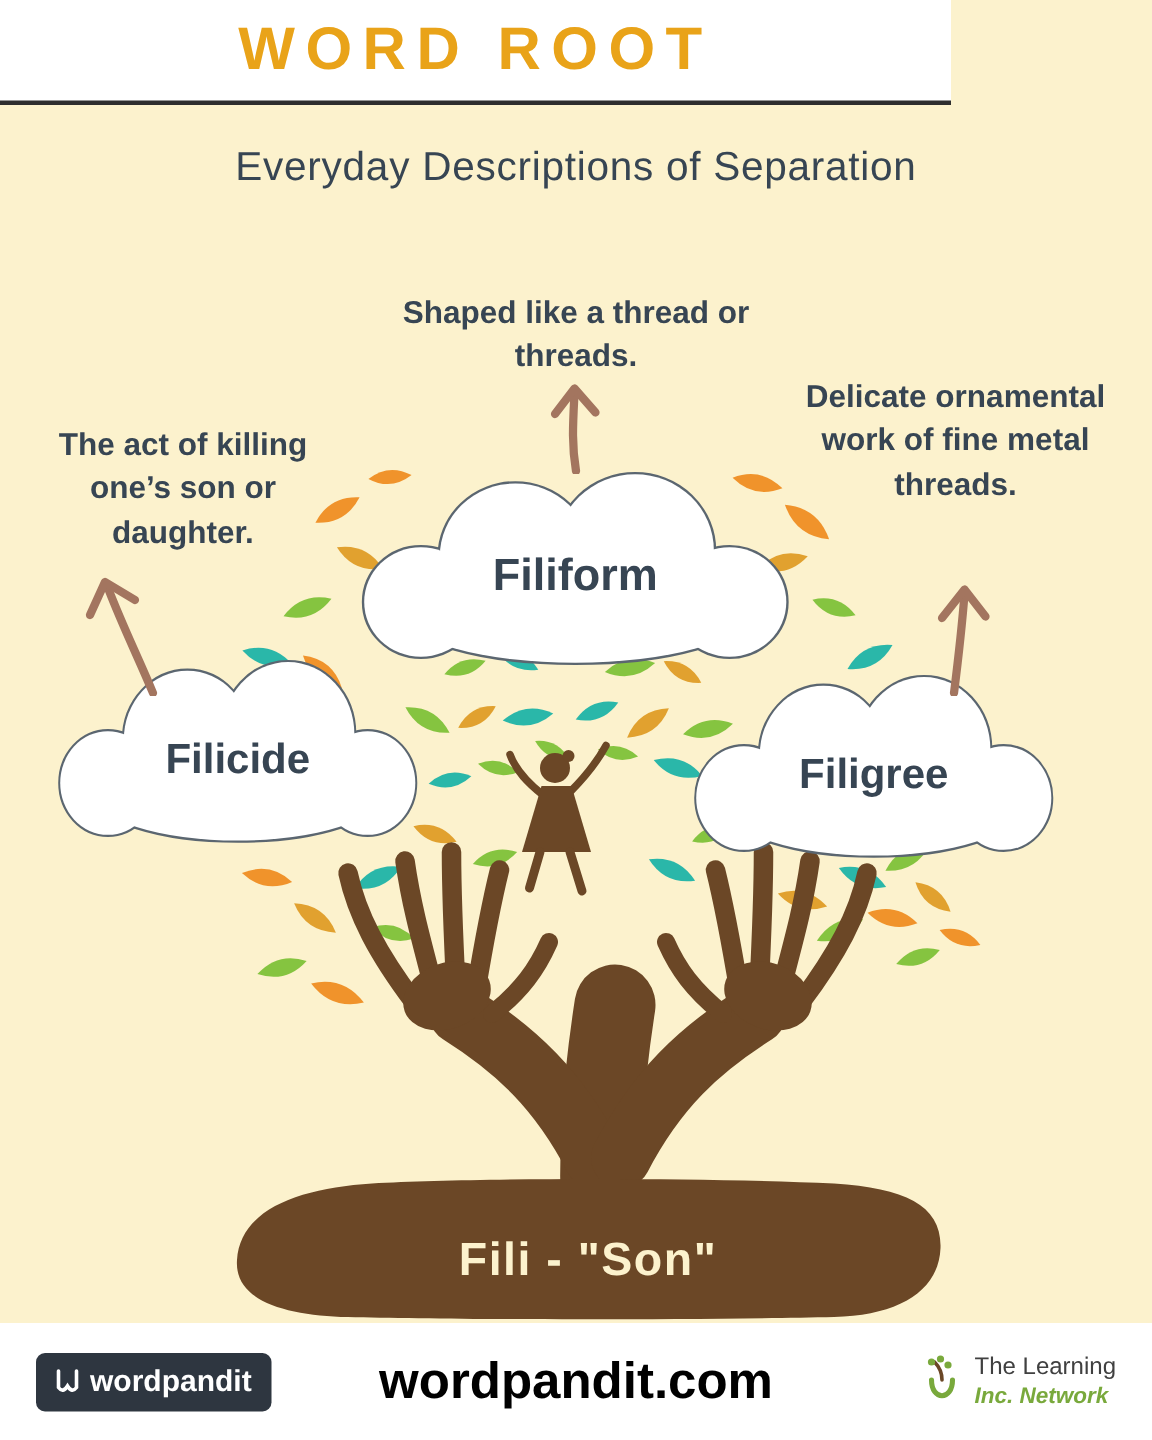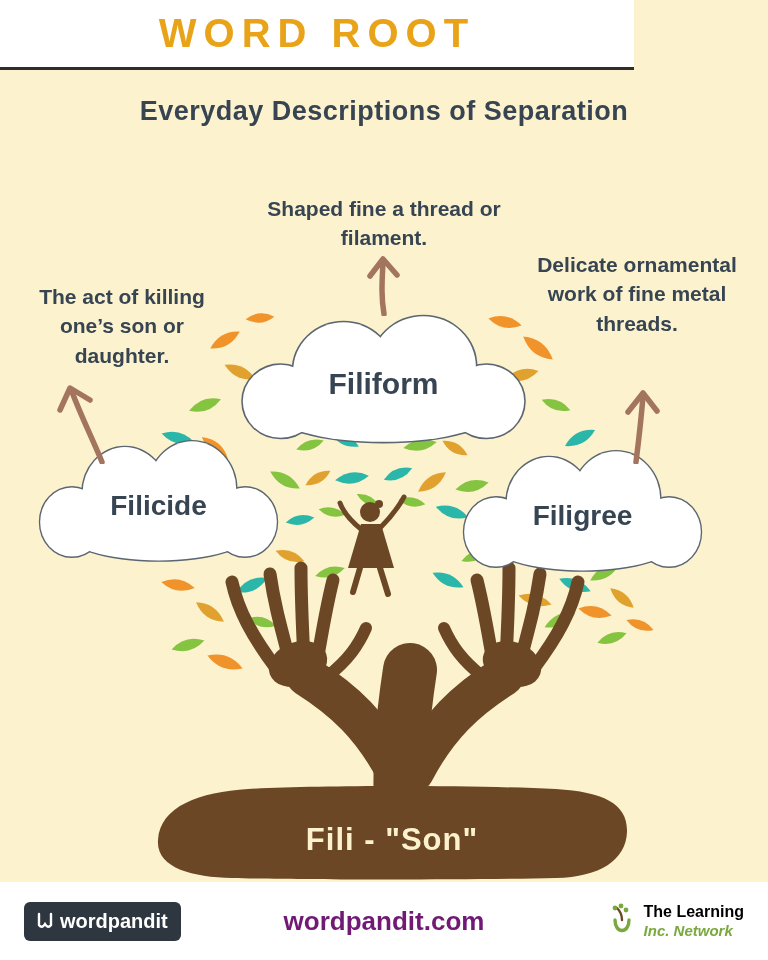--- a/index.html
+++ b/index.html
@@ -12,21 +12,21 @@
   .header {
     position: absolute; top: 0; left: 0; width: 634px; height: 70px;
     background: #ffffff; border-bottom: 3px solid #2e2e2e;
     display: flex; align-items: center; justify-content: center;
   }
   .header-title {
     color: #e9a319; font-size: 40px; font-weight: 800; letter-spacing: 7px;
   }
   .subtitle {
     position: absolute; top: 96px; left: 0; width: 768px;
-    text-align: center; color: #374553; font-size: 27px; font-weight: 700;
+    text-align: center; color: #374553; font-size: 27px; font-weight: 400;
     letter-spacing: 0.5px;
   }
   .desc {
     position: absolute; text-align: center; color: #374553;
     font-size: 21px; font-weight: 800; line-height: 1.4;
   }
   .desc-center { left: 228px; top: 194px; width: 312px; }
   .desc-left   { left: 16px;  top: 282px; width: 212px; }
   .desc-right  { left: 532px; top: 250px; width: 210px; }
   .arrow { position: absolute; z-index: 4; }
@@ -58,25 +58,25 @@
     display: flex; align-items: center; justify-content: space-between;
     padding: 0 24px;
   }
   .wp-badge {
     display: flex; align-items: center; gap: 7px;
     background: #2e3640; color: #ffffff; border-radius: 6px;
     padding: 8px 13px; font-size: 20px; font-weight: 800;
   }
   .site-link {
     position: absolute; left: 0; width: 768px; text-align: center;
-    color: #701a75; font-size: 26px; font-weight: 800; pointer-events: none;
+    color: #000000; font-size: 34px; font-weight: 800; pointer-events: none;
   }
   .network { display: flex; align-items: center; gap: 7px; }
   .network-lines { display: flex; flex-direction: column; line-height: 1.25; }
-  .network-line1 { color: #000000; font-size: 16px; font-weight: 700; }
+  .network-line1 { color: #404040; font-size: 16px; font-weight: 400; }
   .network-line2 { color: #79a93c; font-size: 15px; font-weight: 800; font-style: italic; }
 </style>
 </head>
 <body>
 
 <div class="page">
 
   <div class="header">
     <div class="header-title">WORD ROOT</div>
   </div>
@@ -181,21 +181,21 @@
       <path d="M 362 530 C 352 522 344 514 340 503" stroke="#6b4726" stroke-width="5" fill="none" stroke-linecap="round"></path>
       <path d="M 380 528 C 390 518 398 508 404 497" stroke="#6b4726" stroke-width="5" fill="none" stroke-linecap="round"></path>
       <path d="M 361 524 L 381 524 L 394 568 L 348 568 Z" fill="#6b4726"></path>
       <path d="M 360 568 L 353 592" stroke="#6b4726" stroke-width="6" stroke-linecap="round"></path>
       <path d="M 380 568 L 388 594" stroke="#6b4726" stroke-width="6" stroke-linecap="round"></path>
     </g>
 
     <path fill="#6b4726" d="M 158 840 C 160 806 200 792 248 789 C 320 785 470 785 556 789 C 604 792 628 804 627 832 C 626 860 600 877 556 878 C 470 880 300 880 232 878 C 192 877 156 868 158 840 Z"></path>
   </svg>
 
-  <div class="desc desc-center">Shaped fine a thread or filament.</div>
+  <div class="desc desc-center">Shaped like a thread or threads.</div>
   <div class="desc desc-left">The act of killing one’s son or daughter.</div>
   <div class="desc desc-right">Delicate ornamental work of fine metal threads.</div>
 
   <svg class="arrow arrow-center" width="48" height="64" viewBox="0 0 48 64">
     <g fill="none" stroke="#a3755f" stroke-width="5.5" stroke-linecap="round" stroke-linejoin="round">
       <path d="M 24 62 C 21 44 22 30 23 10"></path>
       <path d="M 10 24 L 23 7 L 37 23"></path>
     </g>
   </svg>
   <svg class="arrow arrow-left" width="64" height="84" viewBox="0 0 64 84">

